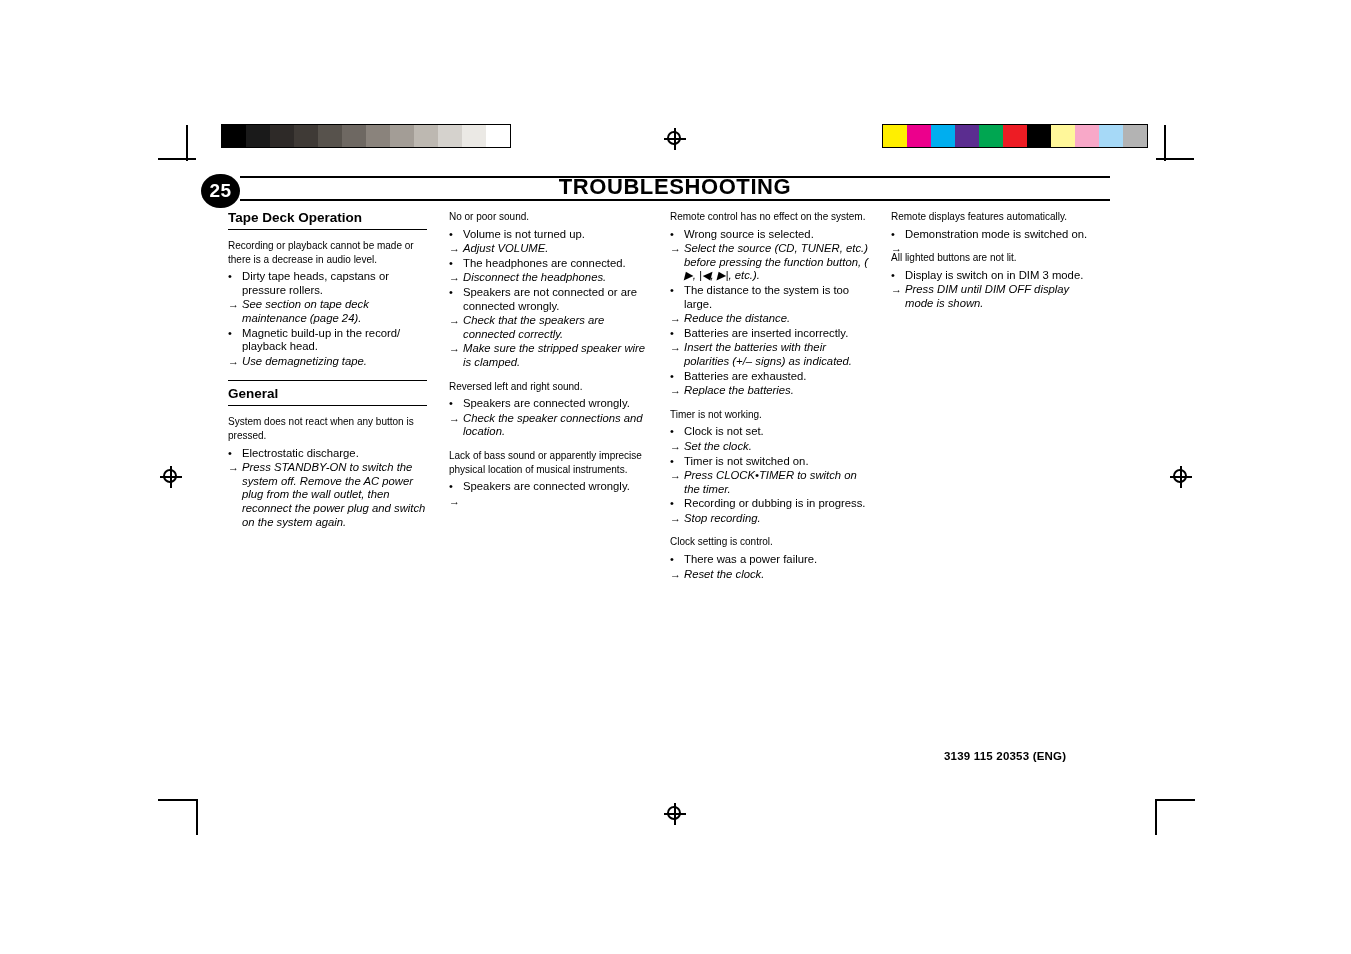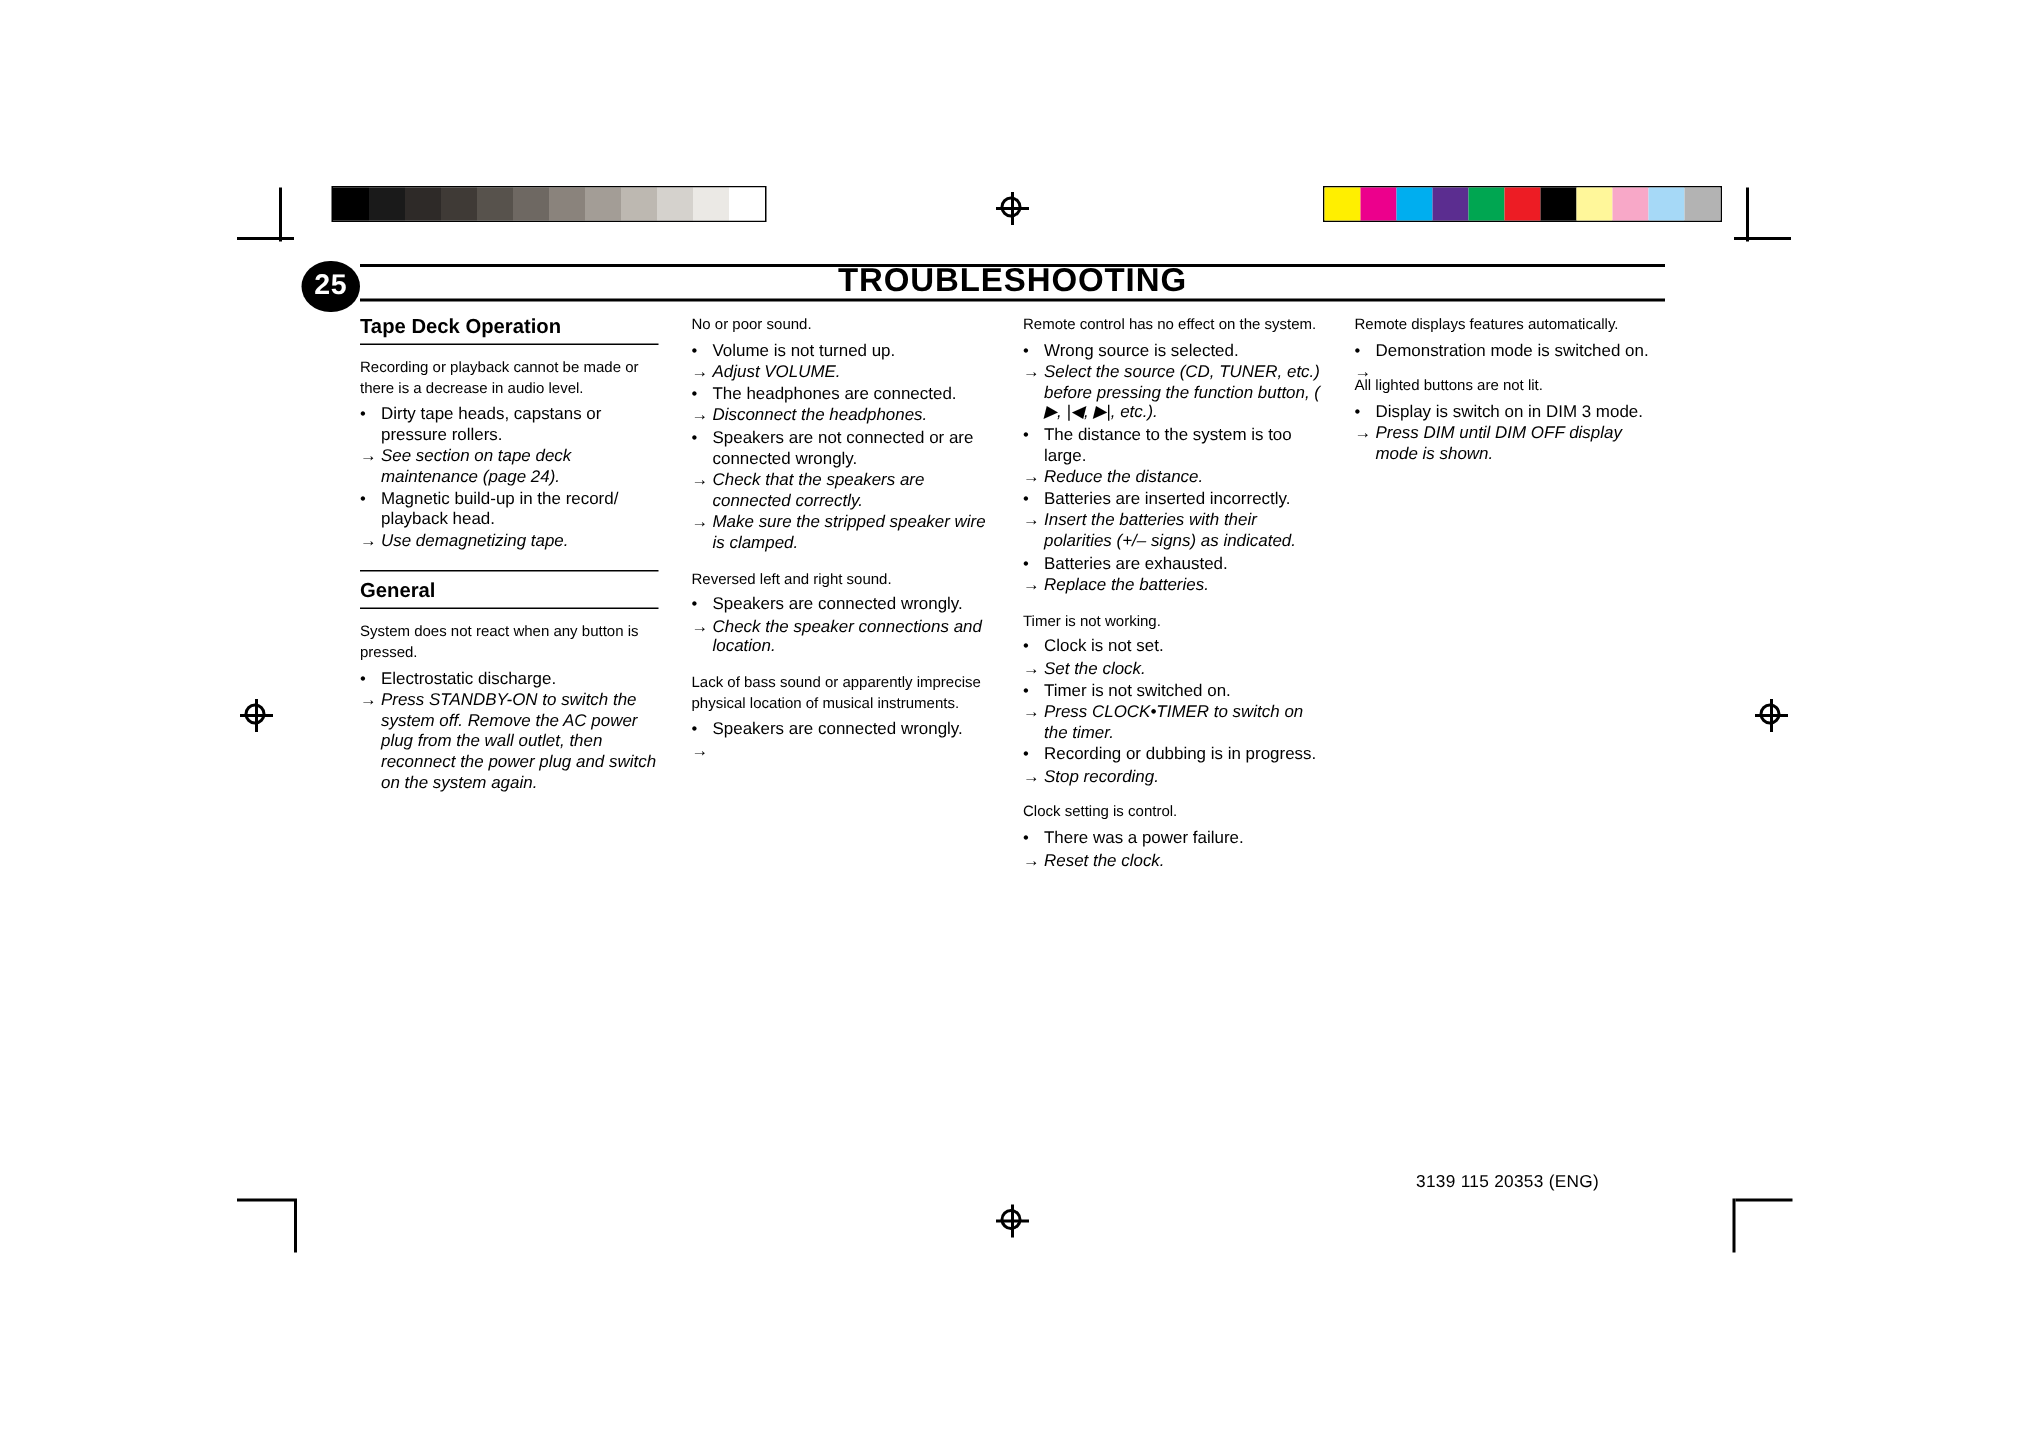--- a/index.html
+++ b/index.html
@@ -105,21 +105,21 @@
     text-align: center;
     font-size: 22px;
     font-weight: bold;
     letter-spacing: 0.6px;
     line-height: 22px;
   }
 
   
   .columns {
     position: absolute;
-    left: 240px;
+    left: 228px;
     top: 210px;
     width: 880px;
     display: flex;
     gap: 4px;
   }
   .col {
     width: 220px;
     padding-right: 18px;
     box-sizing: border-box;
   }
@@ -182,23 +182,24 @@
     height: 8px;
     background: #000;
     vertical-align: -1px;
     margin: 0 1px;
   }
 
   
   .footer-code {
     position: absolute;
     left: 944px;
-    top: 782px;
+    top: 750px;
     font-size: 11.5px;
     letter-spacing: 0.2px;
+    font-weight: bold;
   }
 </style>
 </head>
 <body>
 
 <div class="crop-mark" style="left:186px; top:125px; width:2px; height:36px;"></div>
 <div class="crop-mark" style="left:158px; top:158px; width:38px; height:2px;"></div>
 <div class="crop-mark" style="left:1164px; top:125px; width:2px; height:36px;"></div>
 <div class="crop-mark" style="left:1156px; top:158px; width:38px; height:2px;"></div>
 

